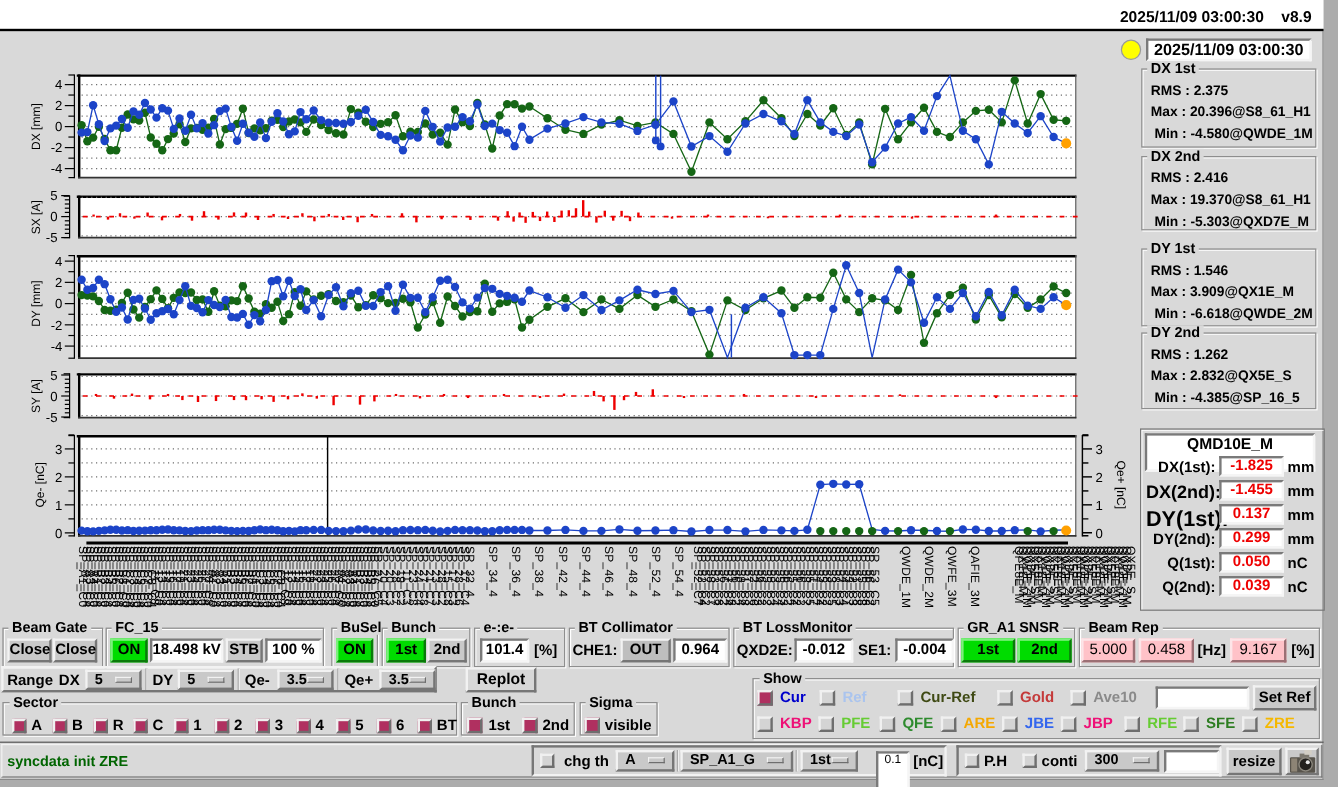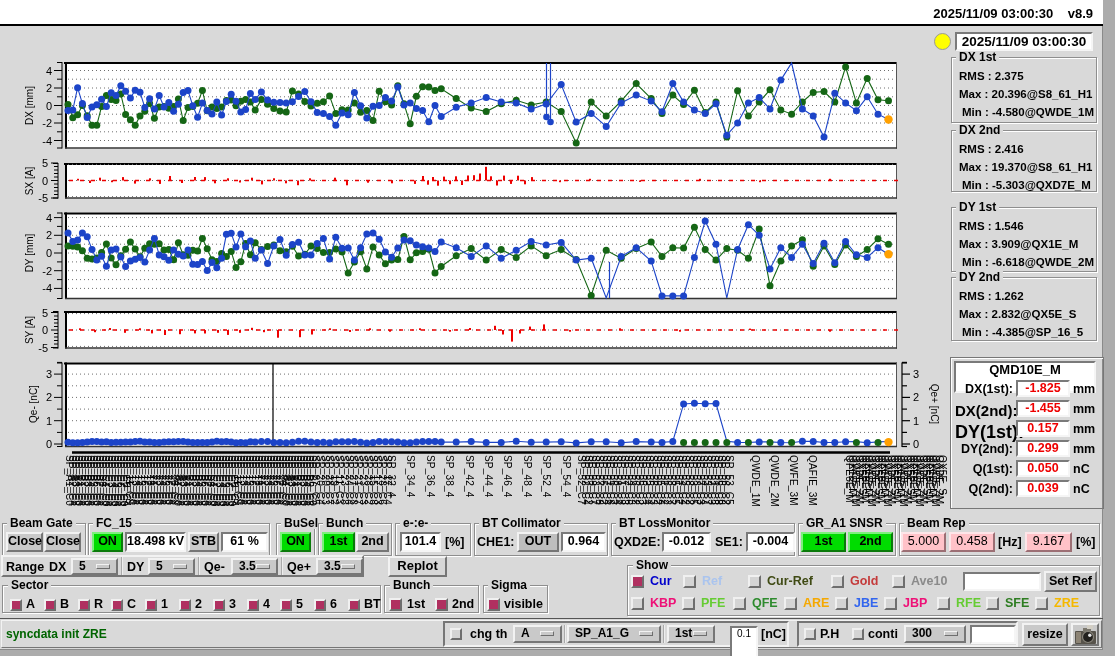--- a/index.html
+++ b/index.html
@@ -1024,42 +1024,42 @@
 <div class="ab b" style="left:962px;top:326px;font-size:11.5px">Min : -4.385@SP_16_5</div>
 <div class="ab" style="left:950px;top:357px;width:154px;height:152px;border:1px solid #777;box-shadow:inset 1px 1px 0 #fff"></div>
 <div class="fld" style="left:954px;top:361px;width:142px;height:32px;font-size:13px;line-height:13px">QMD10E_M</div>
 <div class="ab b" style="left:955px;top:382px;width:58px;text-align:right;font-size:12.5px">DX(1st):</div>
 <div class="fld" style="left:1016px;top:380px;width:54px;height:17px;font-size:12.5px;line-height:12px;color:#ee0000">-1.825</div>
 <div class="ab b" style="left:1073px;top:382px;font-size:12.5px">mm</div>
 <div class="ab b" style="left:955px;top:402px;width:58px;text-align:center;font-size:15px">DX(2nd):</div>
 <div class="fld" style="left:1016px;top:400px;width:54px;height:17px;font-size:12.5px;line-height:12px;color:#ee0000">-1.455</div>
 <div class="ab b" style="left:1073px;top:402px;font-size:12.5px">mm</div>
 <div class="ab b" style="left:955px;top:422px;width:58px;text-align:right;font-size:18px">DY(1st):</div>
-<div class="fld" style="left:1016px;top:420px;width:54px;height:17px;font-size:12.5px;line-height:12px;color:#ee0000">0.157</div>
+<div class="fld" style="left:1016px;top:420px;width:54px;height:17px;font-size:12.5px;line-height:12px;color:#ee0000">0.137</div>
 <div class="ab b" style="left:1073px;top:422px;font-size:12.5px">mm</div>
 <div class="ab b" style="left:955px;top:442px;width:58px;text-align:right;font-size:12.5px">DY(2nd):</div>
 <div class="fld" style="left:1016px;top:440px;width:54px;height:17px;font-size:12.5px;line-height:12px;color:#ee0000">0.299</div>
 <div class="ab b" style="left:1073px;top:442px;font-size:12.5px">mm</div>
 <div class="ab b" style="left:955px;top:462px;width:58px;text-align:right;font-size:12.5px">Q(1st):</div>
 <div class="fld" style="left:1016px;top:460px;width:54px;height:17px;font-size:12.5px;line-height:12px;color:#ee0000">0.050</div>
 <div class="ab b" style="left:1073px;top:462px;font-size:12.5px">nC</div>
 <div class="ab b" style="left:955px;top:482px;width:58px;text-align:right;font-size:12.5px">Q(2nd):</div>
 <div class="fld" style="left:1016px;top:480px;width:54px;height:17px;font-size:12.5px;line-height:12px;color:#ee0000">0.039</div>
 <div class="ab b" style="left:1073px;top:482px;font-size:12.5px">nC</div>
 
 <div class="frame" style="left:2px;top:523px;width:84px;height:33px"></div>
 <div class="ft" style="left:7px;top:517px">Beam Gate</div>
 <div class="btn" style="left:6px;top:532px;width:37px;height:20px;line-height:15px">Close</div>
 <div class="btn" style="left:44px;top:532px;width:37px;height:20px;line-height:15px">Close</div>
 <div class="frame" style="left:88px;top:523px;width:182px;height:33px"></div>
 <div class="ft" style="left:93px;top:517px">FC_15</div>
 <div class="btn grn" style="left:92px;top:532px;width:31px;height:20px;line-height:15px">ON</div>
 <div class="fld" style="left:125px;top:532px;width:61px;height:20px;line-height:15px">18.498 kV</div>
 <div class="btn" style="left:188px;top:532px;width:31px;height:20px;line-height:15px">STB</div>
-<div class="fld" style="left:221px;top:532px;width:47px;height:20px;line-height:15px">61 %</div>
+<div class="fld" style="left:221px;top:532px;width:47px;height:20px;line-height:15px">100 %</div>
 <div class="frame" style="left:276px;top:523px;width:39px;height:33px"></div>
 <div class="ft" style="left:281px;top:517px">BuSel</div>
 <div class="btn grn" style="left:280px;top:532px;width:31px;height:20px;line-height:15px">ON</div>
 <div class="frame" style="left:318px;top:523px;width:74px;height:33px"></div>
 <div class="ft" style="left:323px;top:517px">Bunch</div>
 <div class="btn grn" style="left:322px;top:532px;width:33px;height:20px;line-height:15px">1st</div>
 <div class="btn" style="left:356px;top:532px;width:33px;height:20px;line-height:15px">2nd</div>
 <div class="frame" style="left:395px;top:523px;width:76px;height:33px"></div>
 <div class="ft" style="left:400px;top:517px">e-:e-</div>
 <div class="fld" style="left:400px;top:532px;width:41px;height:20px;line-height:15px">101.4</div>

